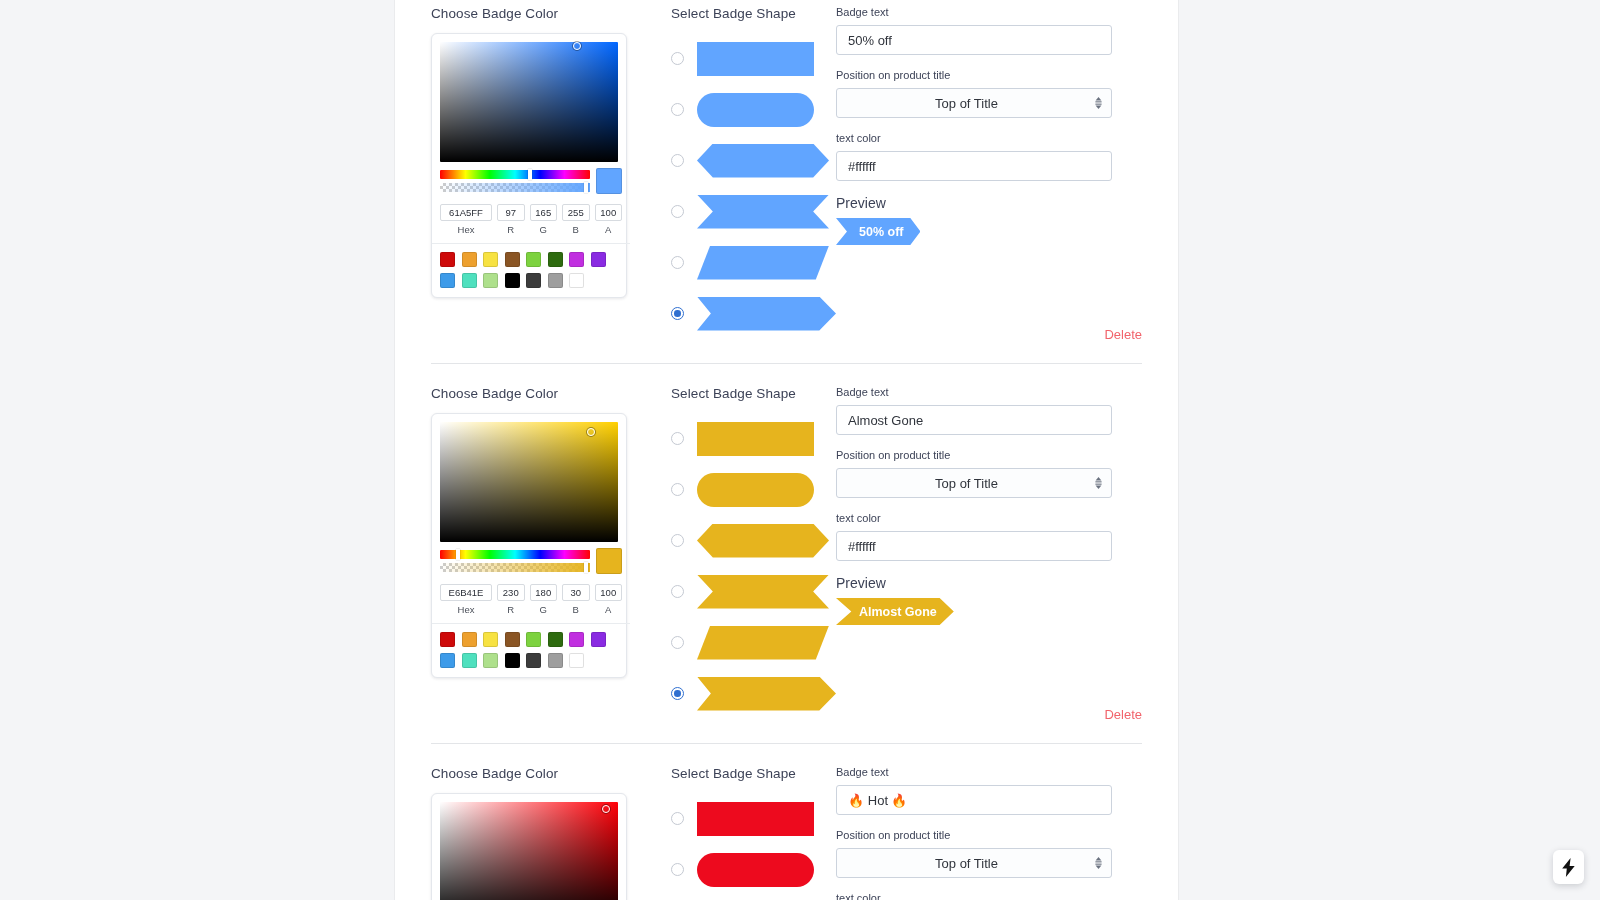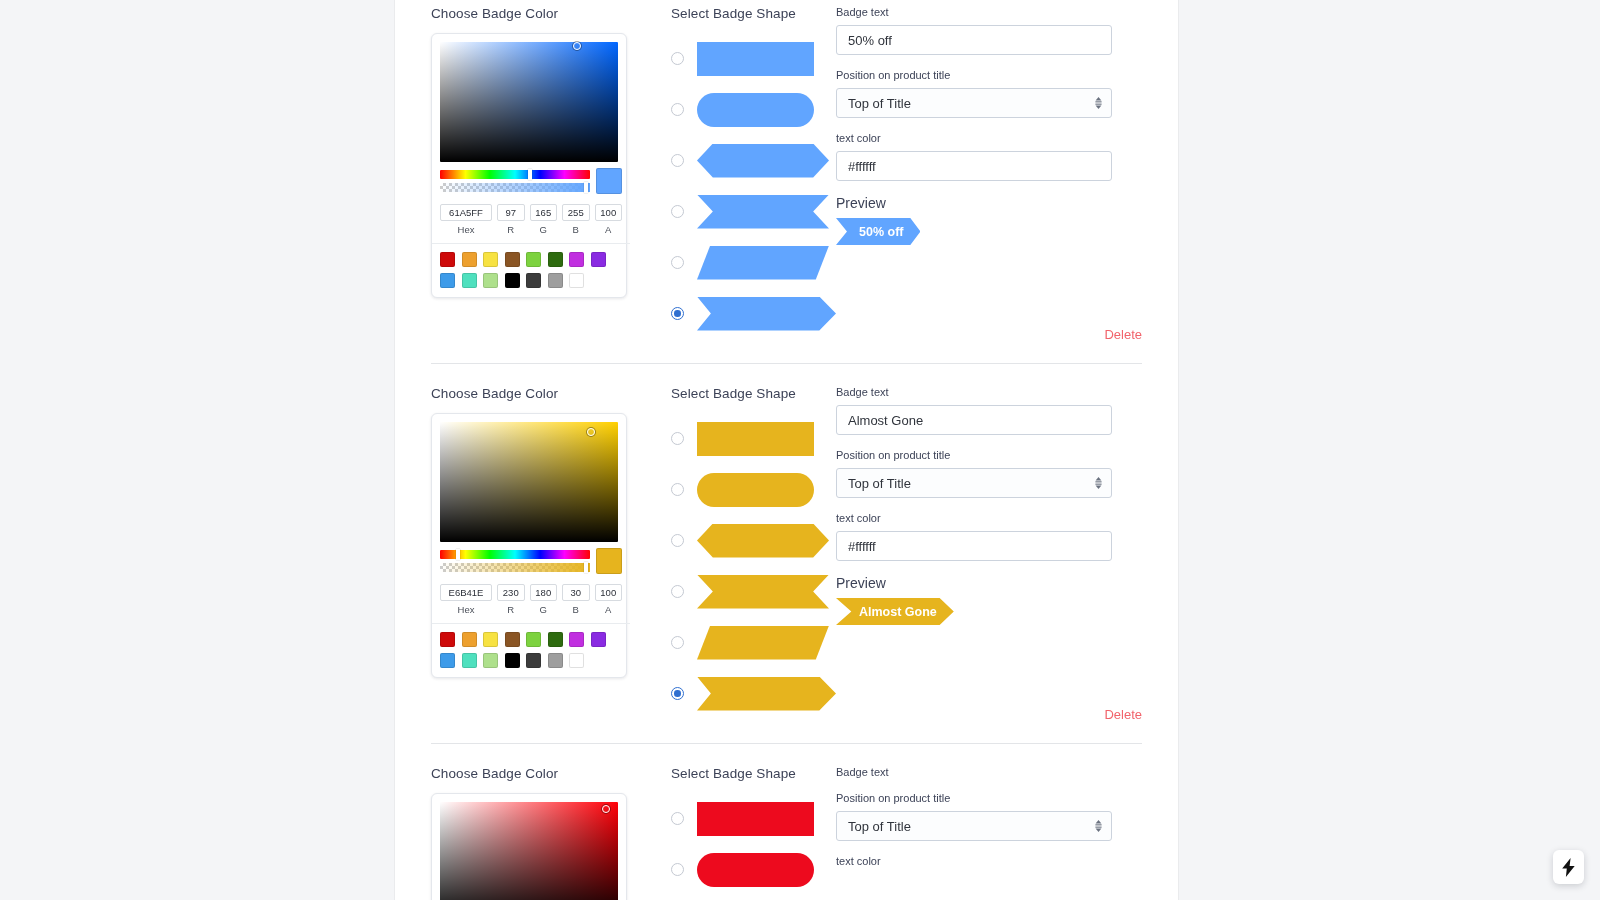--- a/index.html
+++ b/index.html
@@ -192,20 +192,21 @@
     height: 30px;
     border: 1px solid #ccd3dd;
     border-radius: 3px;
     background: #fcfdfe;
     font-size: 13px;
     font-family: "Liberation Sans", sans-serif;
     color: #30343c;
     padding: 0 26px 0 11px;
     outline: none;
     appearance: none;
+    text-align: center;
     -webkit-appearance: none;
   }
   .stepper {
     position: absolute;
     right: 9px; top: 50%;
     transform: translateY(-50%);
     pointer-events: none;
     line-height: 0;
   }
   .stepper svg { display: block; }
@@ -476,21 +477,21 @@
                 <div class="radio"></div>
                 <div class="shape s1" style="background: rgb(237, 10, 30);"></div>
               </div>
               <div class="shape-row">
                 <div class="radio"></div>
                 <div class="shape s2" style="background: rgb(237, 10, 30);"></div>
               </div>
               <div class="shape-row"></div>
             </div>
             <div class="col-fields">
-              <div class="fgroup"><label class="flabel">Badge text</label></div>
+              <div class="fgroup"><label class="flabel">Badge text</label><input class="finput" type="text" value="🔥 Hot 🔥" style=""></div>
               <div class="fgroup">
                 <label class="flabel">Position on product title</label>
                 <div class="fselect-wrap"><select class="fselect"><option>Top of Title</option><option>Bottom of Title</option><option>Left of Title</option><option>Right of Title</option></select><div class="stepper">
                     <svg width="9" height="16" viewBox="0 0 9 16">
                       <path d="M4.5 2 7.4 5.6H1.6z" fill="#6b7280"></path>
                       <rect x="1.4" y="6.3" width="6.2" height="1.1" fill="#6b7280"></rect>
                       <rect x="1.4" y="8.6" width="6.2" height="1.1" fill="#6b7280"></rect>
                       <path d="M4.5 14 1.6 10.4h5.8z" fill="#6b7280"></path>
                     </svg>
                   </div></div>

